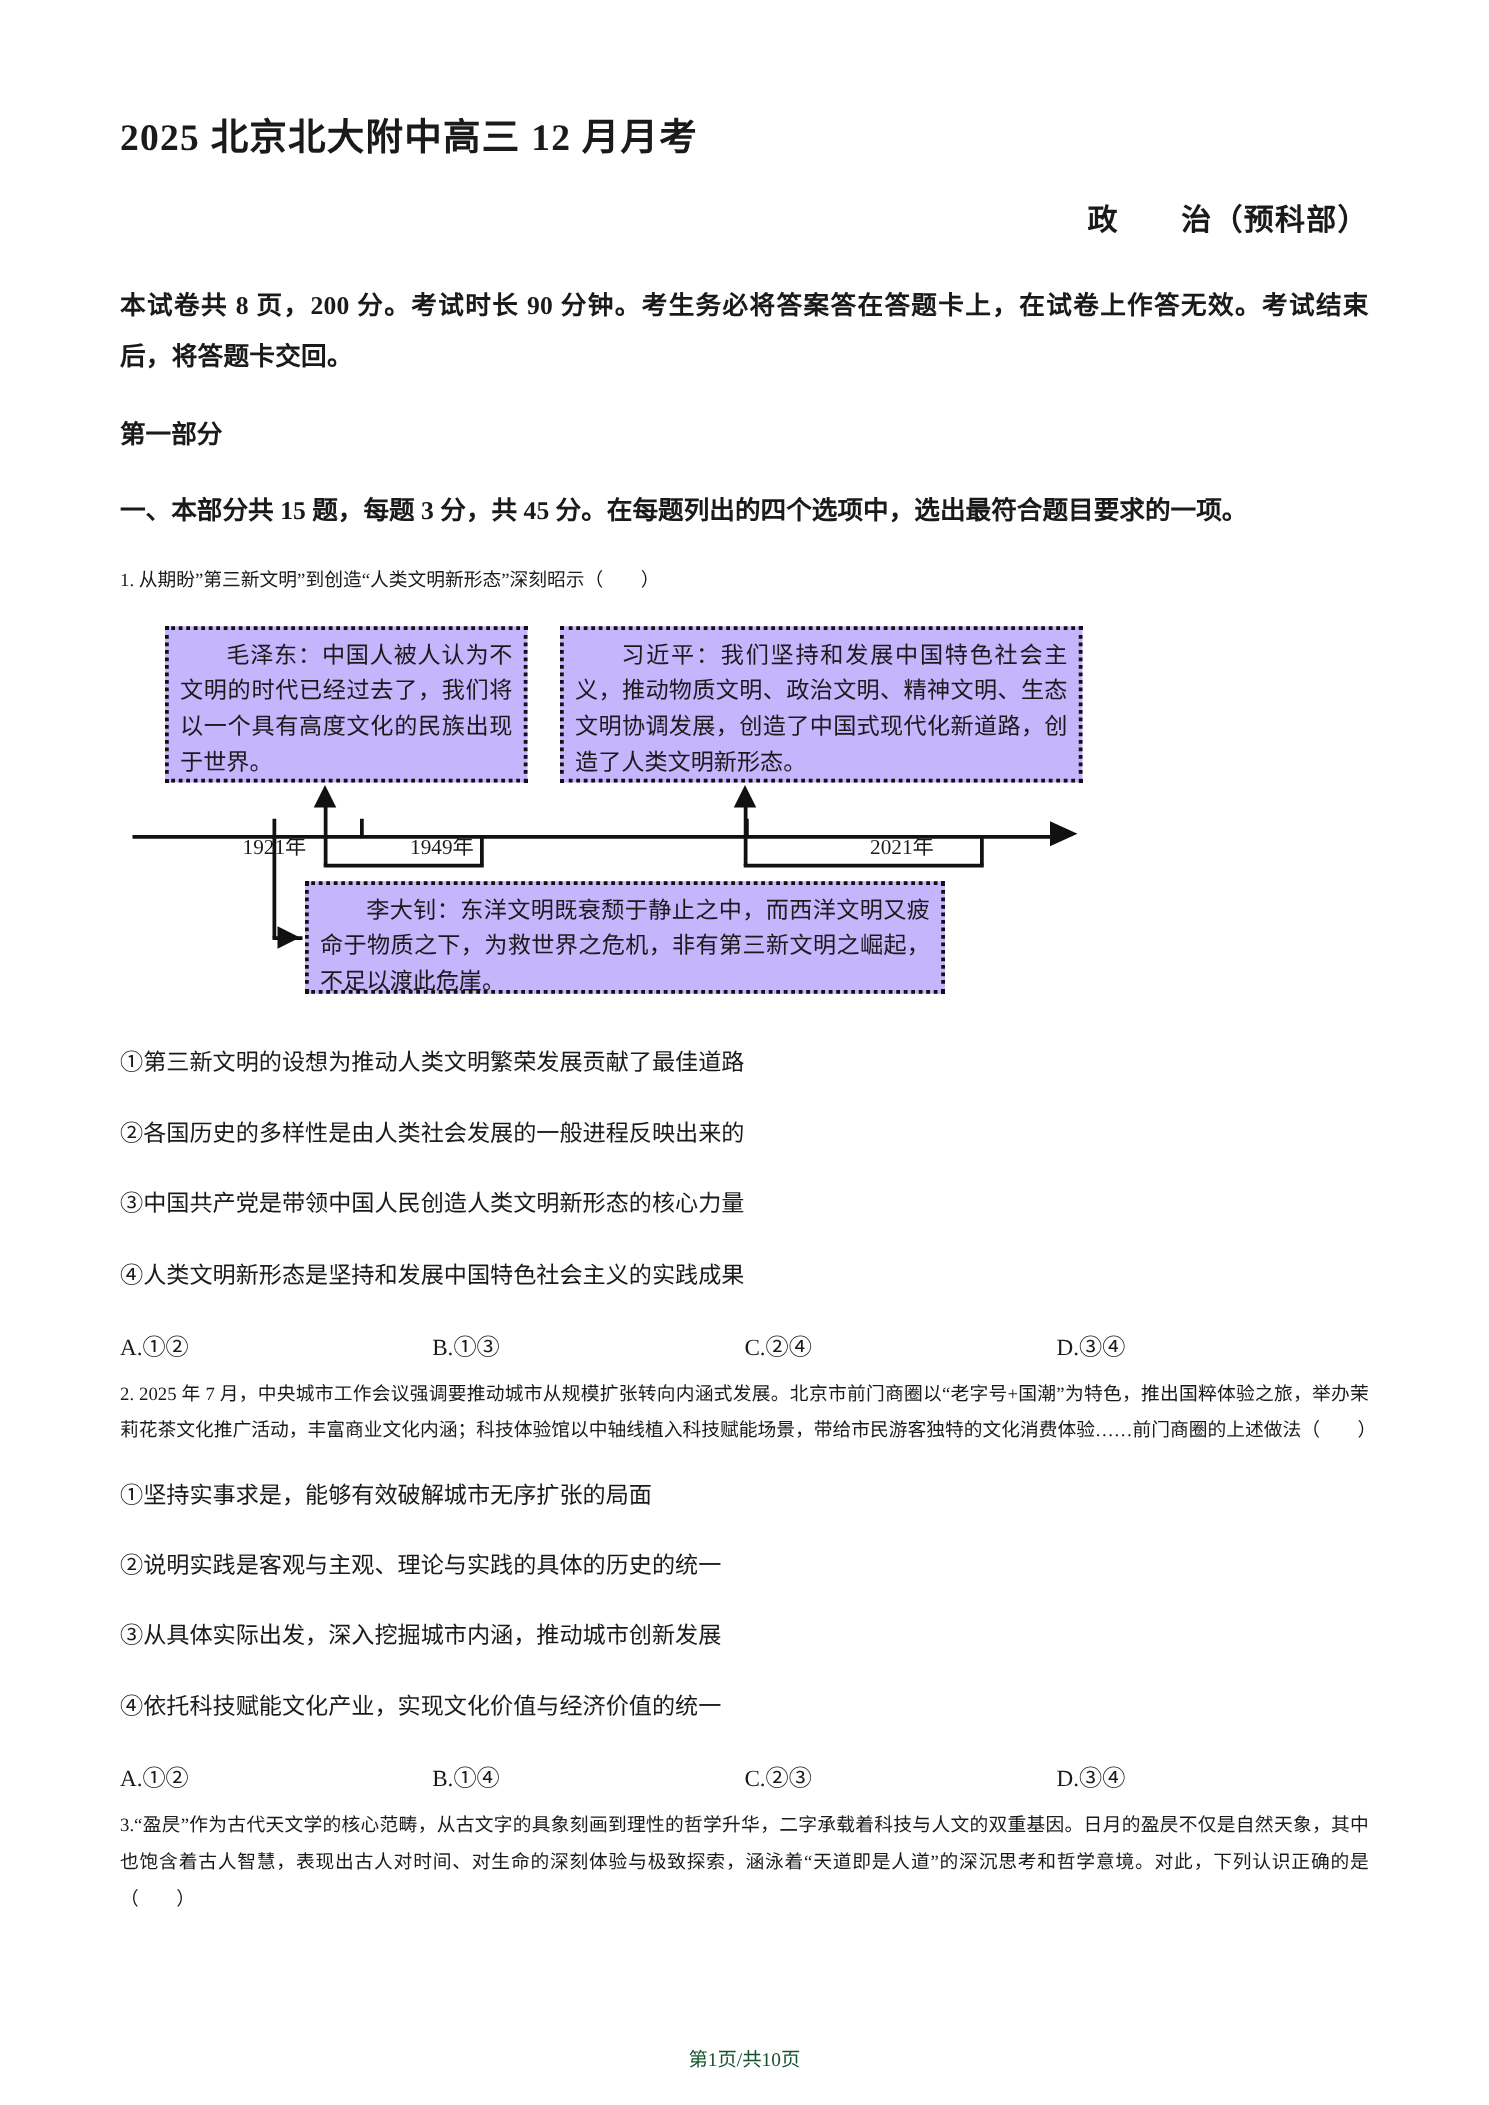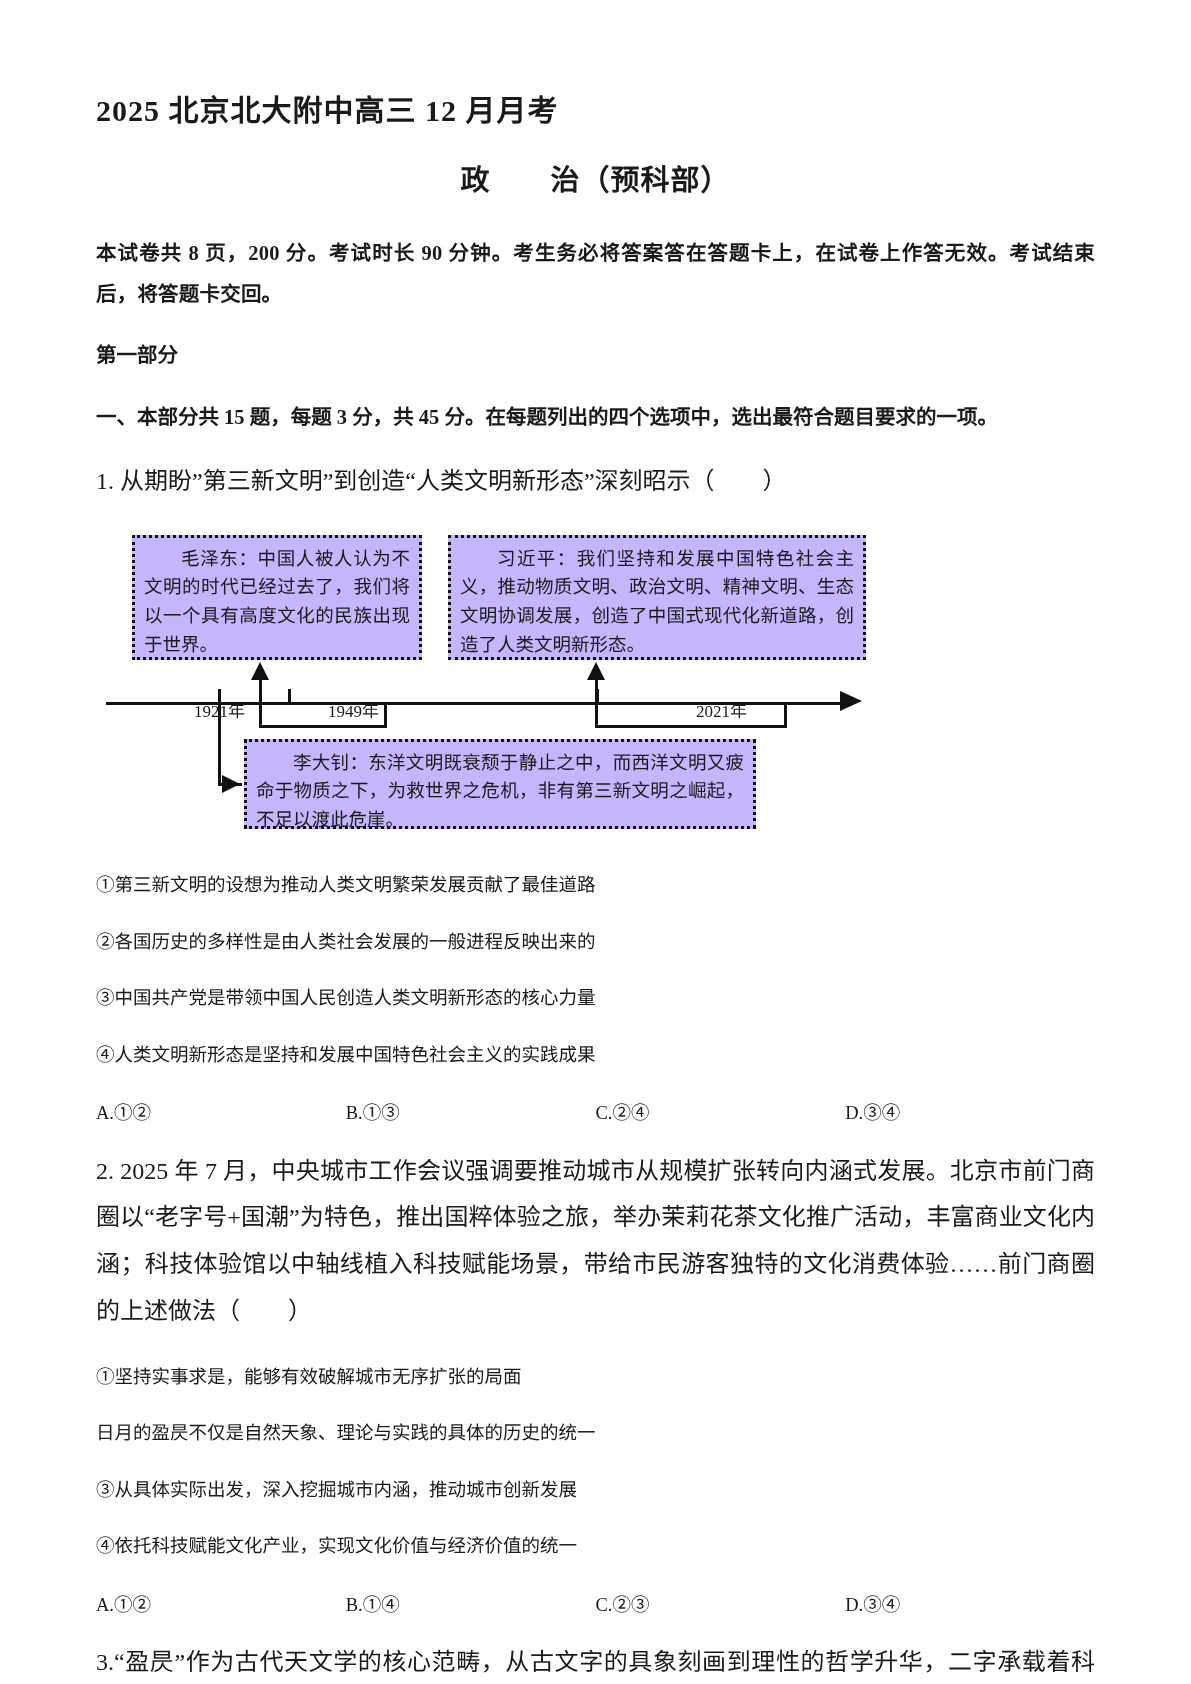--- a/index.html
+++ b/index.html
@@ -24,22 +24,22 @@
   }
   .doc-title {
     font-size: 30px;
     font-weight: bold;
     letter-spacing: 1px;
     margin: 18px 0 0 0;
     line-height: 1.5;
     font-family: "Liberation Serif", "DejaVu Serif", serif;
   }
   .doc-subtitle {
-    text-align: center;
-    font-size: 29px;
+    text-align: right;
+    font-size: 24px;
     font-weight: bold;
     margin: 26px 0 0 0;
     line-height: 1.5;
     letter-spacing: 1px;
   }
   .notice {
     font-size: 20.5px;
     font-weight: bold;
     line-height: 2.0;
     margin-top: 30px;
@@ -54,23 +54,23 @@
     line-height: 2.0;
   }
   .section-intro {
     font-size: 20.5px;
     font-weight: bold;
     line-height: 2.0;
     margin-top: 10px;
     text-align: justify;
   }
   .q-stem {
-    font-size: 24px;
+    font-size: 15px;
     line-height: 1.95;
-    margin-top: 14px;
+    margin-top: 2px;
     text-align: justify;
   }
   .q-opt {
     font-size: 18.5px;
     line-height: 2.05;
     text-align: justify;
   }
   .choice-row {
     display: flex;
     font-size: 18.5px;
@@ -222,21 +222,21 @@
   <div class="choice-row">
     <span>A.①②</span>
     <span>B.①③</span>
     <span>C.②④</span>
     <span>D.③④</span>
   </div>
 
   <p class="q-stem">2. 2025 年 7 月，中央城市工作会议强调要推动城市从规模扩张转向内涵式发展。北京市前门商圈以“老字号+国潮”为特色，推出国粹体验之旅，举办茉莉花茶文化推广活动，丰富商业文化内涵；科技体验馆以中轴线植入科技赋能场景，带给市民游客独特的文化消费体验……前门商圈的上述做法（　　）</p>
 
   <p class="q-opt">①坚持实事求是，能够有效破解城市无序扩张的局面</p>
-  <p class="q-opt">日月的盈昃不仅是自然天象、理论与实践的具体的历史的统一</p>
+  <p class="q-opt">②说明实践是客观与主观、理论与实践的具体的历史的统一</p>
   <p class="q-opt">③从具体实际出发，深入挖掘城市内涵，推动城市创新发展</p>
   <p class="q-opt">④依托科技赋能文化产业，实现文化价值与经济价值的统一</p>
 
   <div class="choice-row">
     <span>A.①②</span>
     <span>B.①④</span>
     <span>C.②③</span>
     <span>D.③④</span>
   </div>
 

